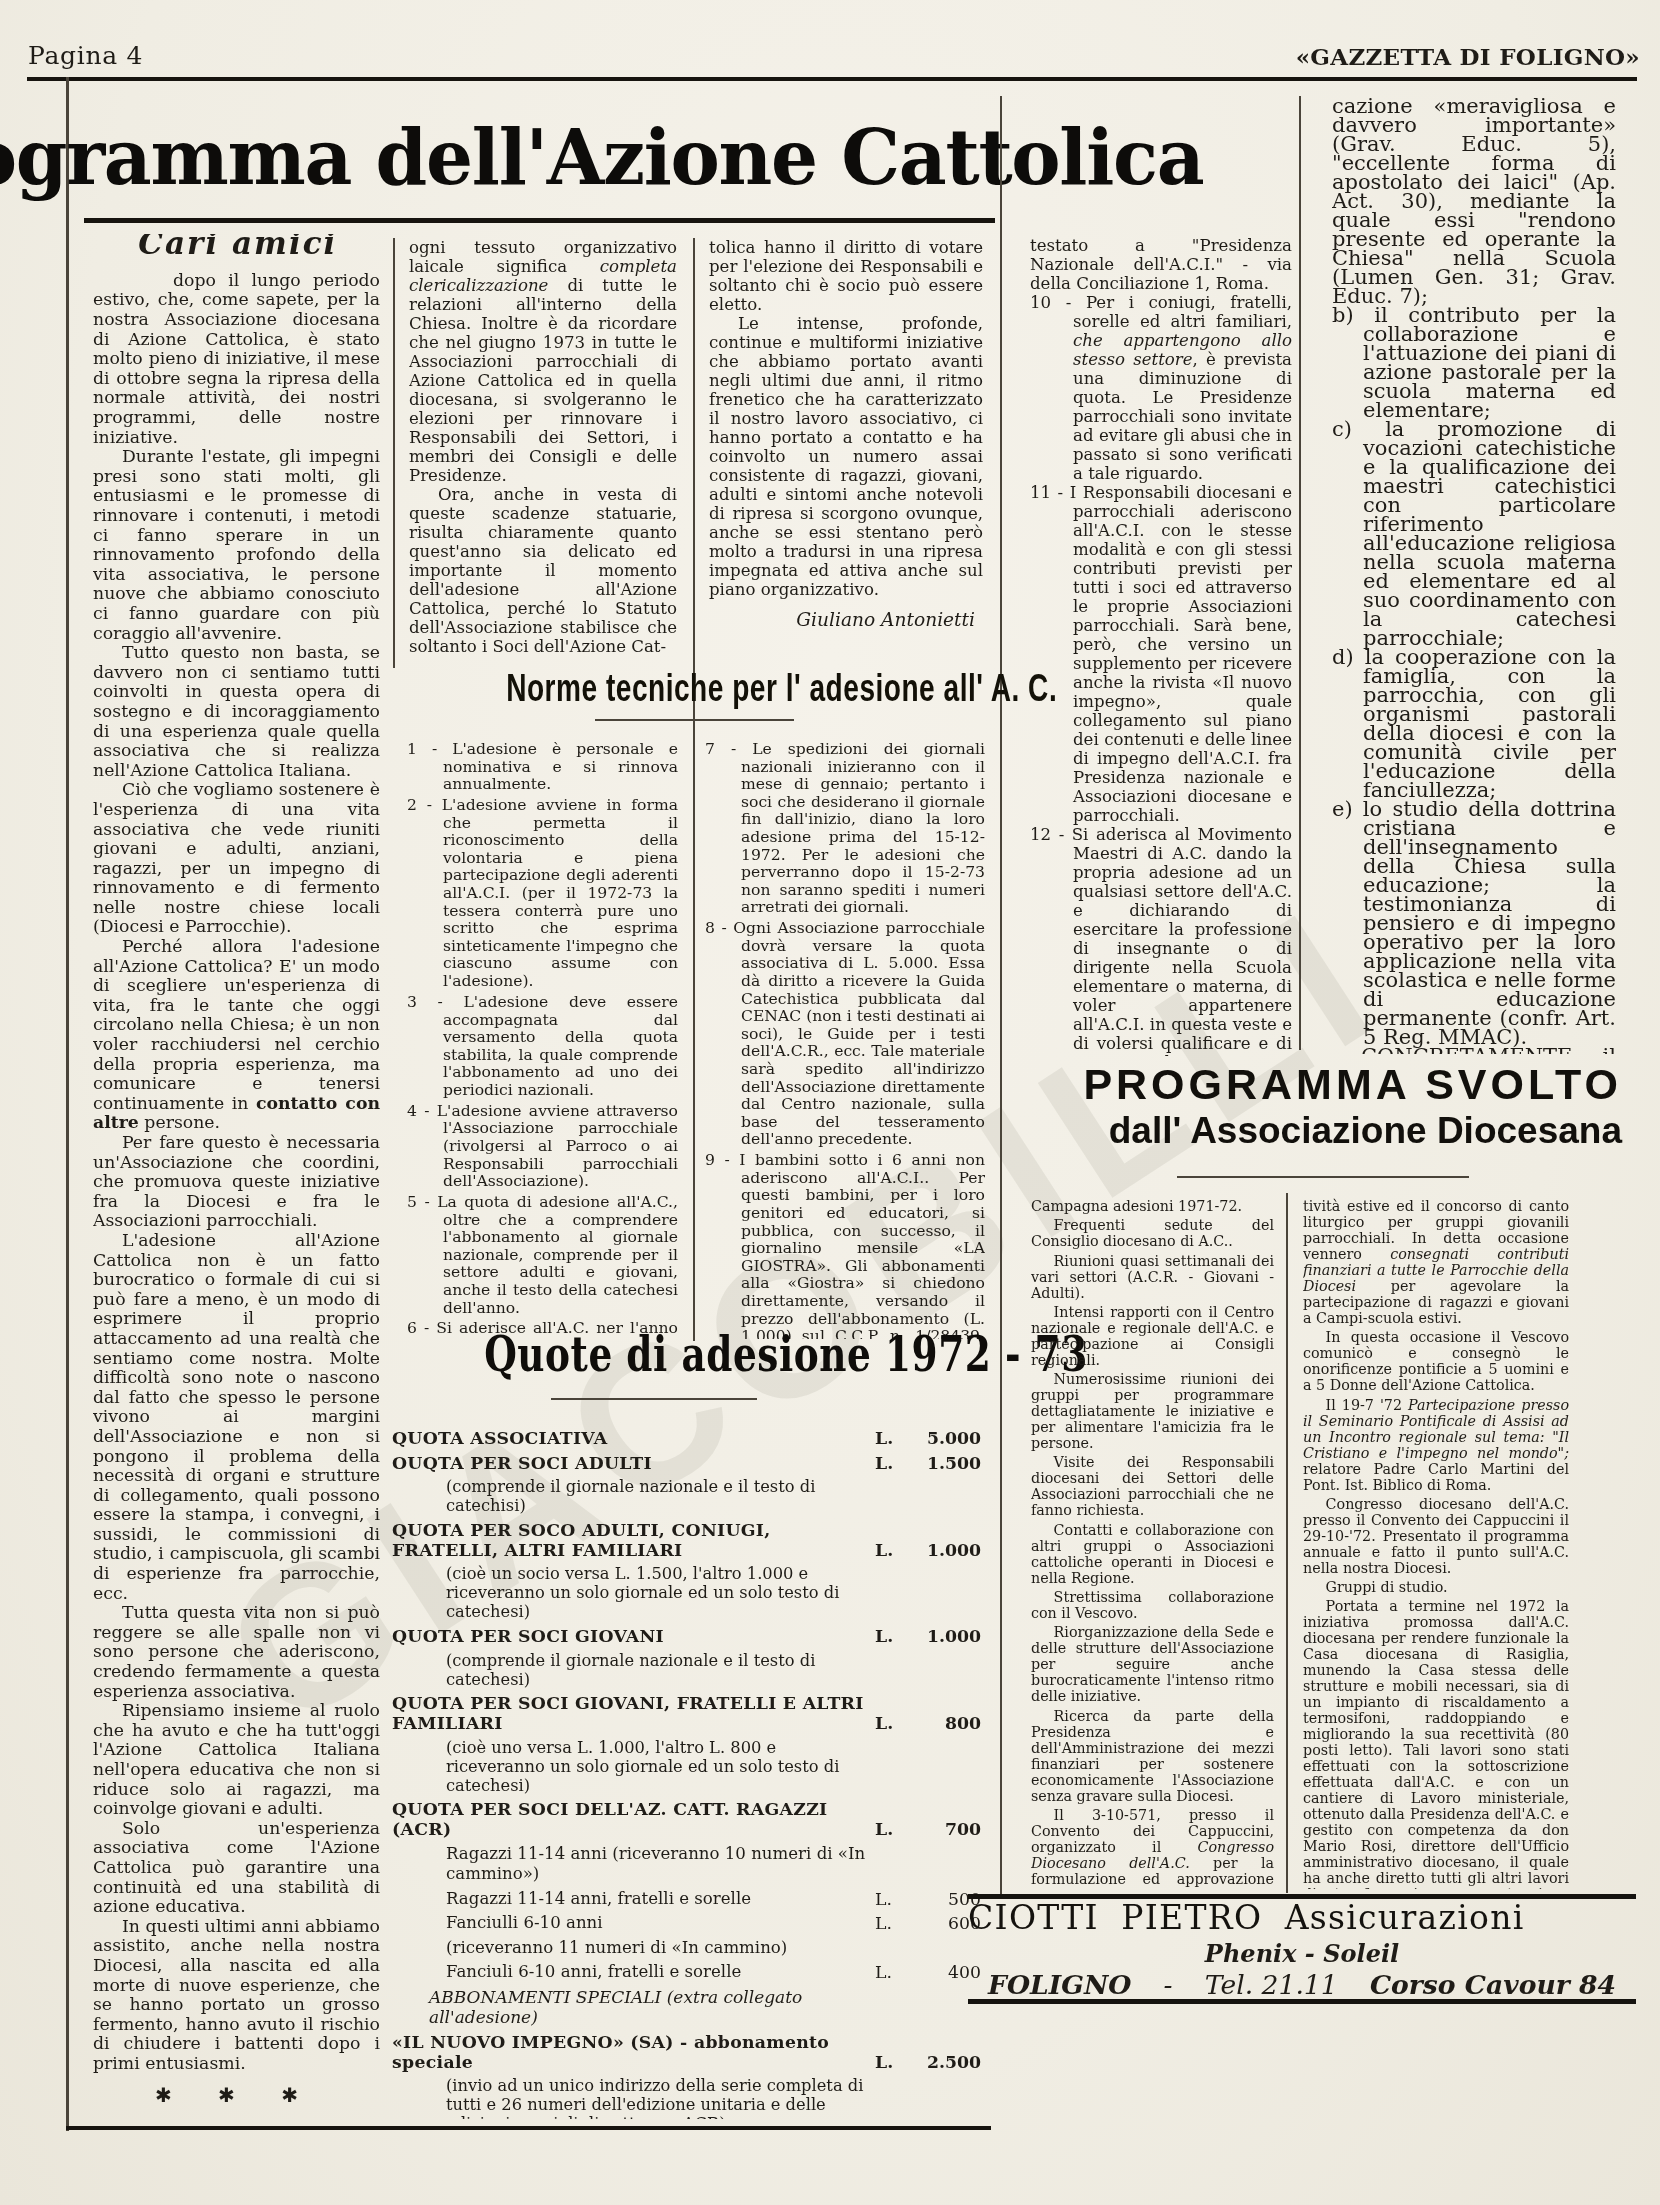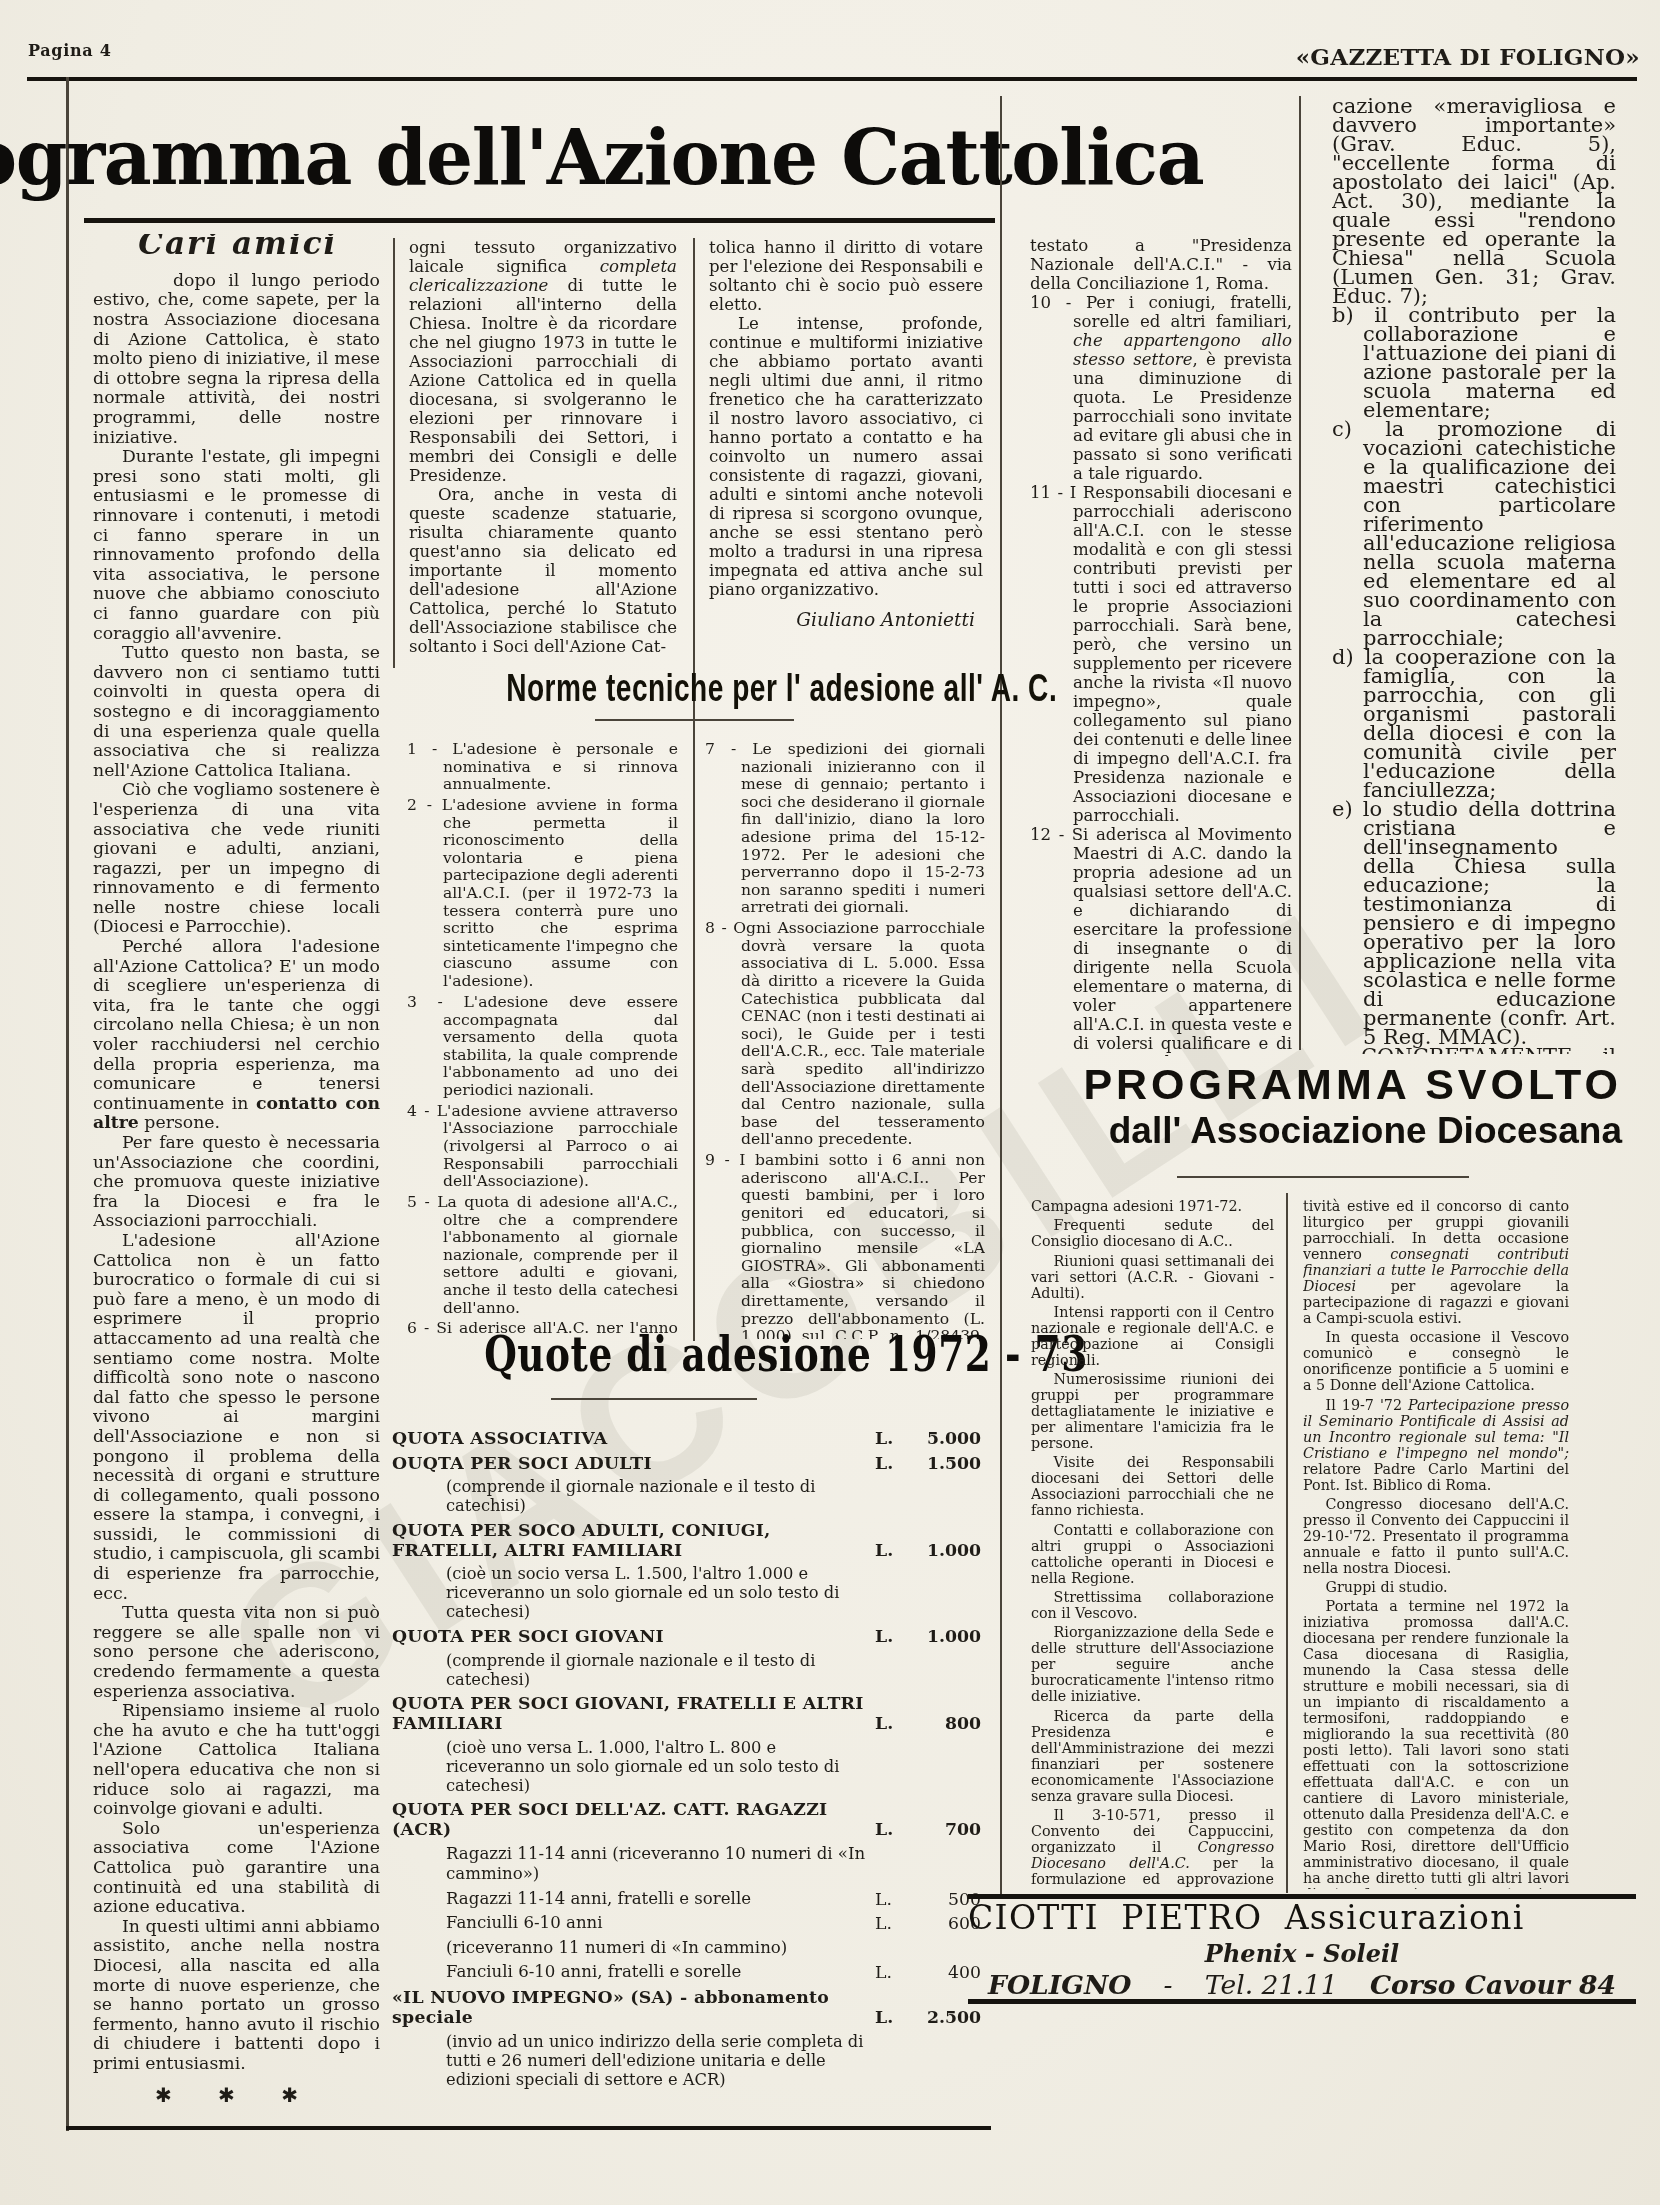--- a/index.html
+++ b/index.html
@@ -1,21 +1,21 @@
 <!DOCTYPE html>
 <html lang="it" style="font-size:10.6px"><head>
 <meta charset="utf-8">
 <style>
   html,body{margin:0;padding:0;background:#8a8578;}
   #page{position:relative;width:1661px;height:2205px;margin:0 auto;
         background:radial-gradient(ellipse at 50% 30%, #f5f2ea 0%, #f0ede3 65%, #eae6da 100%);
         font-family:"DejaVu Serif",serif;color:#1f1c17;overflow:hidden;}
   .rule{position:absolute;background:#17140f;}
   .vrule{position:absolute;width:2px;background:#4a443a;}
-  #pageno{position:absolute;left:28px;top:41px;font-size:16px;font-weight:700;letter-spacing:0.7px;}
+  #pageno{position:absolute;left:28px;top:41px;font-size:25px;font-weight:400;letter-spacing:0.7px;}
   #masthead{position:absolute;right:21px;top:43px;font-size:23px;font-weight:700;letter-spacing:0.3px;}
   #headline{position:absolute;left:84px;top:100px;width:911px;height:114px;display:flex;align-items:center;justify-content:center;
             font-size:74px;font-weight:700;letter-spacing:-1.3px;white-space:nowrap;color:#0d0c0a;transform:scaleY(1.04);}
   #wm{position:absolute;left:186px;top:1581px;width:1262px;transform:rotate(-33deg);transform-origin:left top;
       font-family:"Liberation Sans",sans-serif;font-weight:700;font-size:199px;letter-spacing:17.3px;
       color:rgba(100,94,82,0.10);white-space:nowrap;pointer-events:none;}
   .col{position:absolute;text-align:justify;}
   .col p{margin:0;text-align:justify;text-indent:29px;}
   .col p.noind{text-indent:0;}
   .col p.deep{text-indent:80px;}
@@ -235,20 +235,25 @@
         <span class="qcur"></span>
         <span class="qamt"></span>
       </div>
 
       <div class="qrow r-ind">
         <span class="qtext">Fanciuli 6-10 anni, fratelli e sorelle</span>
         <span class="qcur">L.</span>
         <span class="qamt">400</span>
       </div>
 
+      <div class="qrow r-ind-it">
+        <span class="qtext">ABBONAMENTI SPECIALI (extra collegato all'adesione)</span>
+        <span class="qcur"></span>
+        <span class="qamt"></span>
+      </div>
 
       <div class="qrow r-caps">
         <span class="qtext">«IL NUOVO IMPEGNO» (SA) - abbonamento speciale</span>
         <span class="qcur">L.</span>
         <span class="qamt">2.500</span>
       </div>
 
       <div class="qrow r-sub">
         <span class="qtext">(invio ad un unico indirizzo della serie completa di tutti e 26 numeri dell'edizione unitaria e delle edizioni speciali di settore e ACR)</span>
         <span class="qcur"></span>

